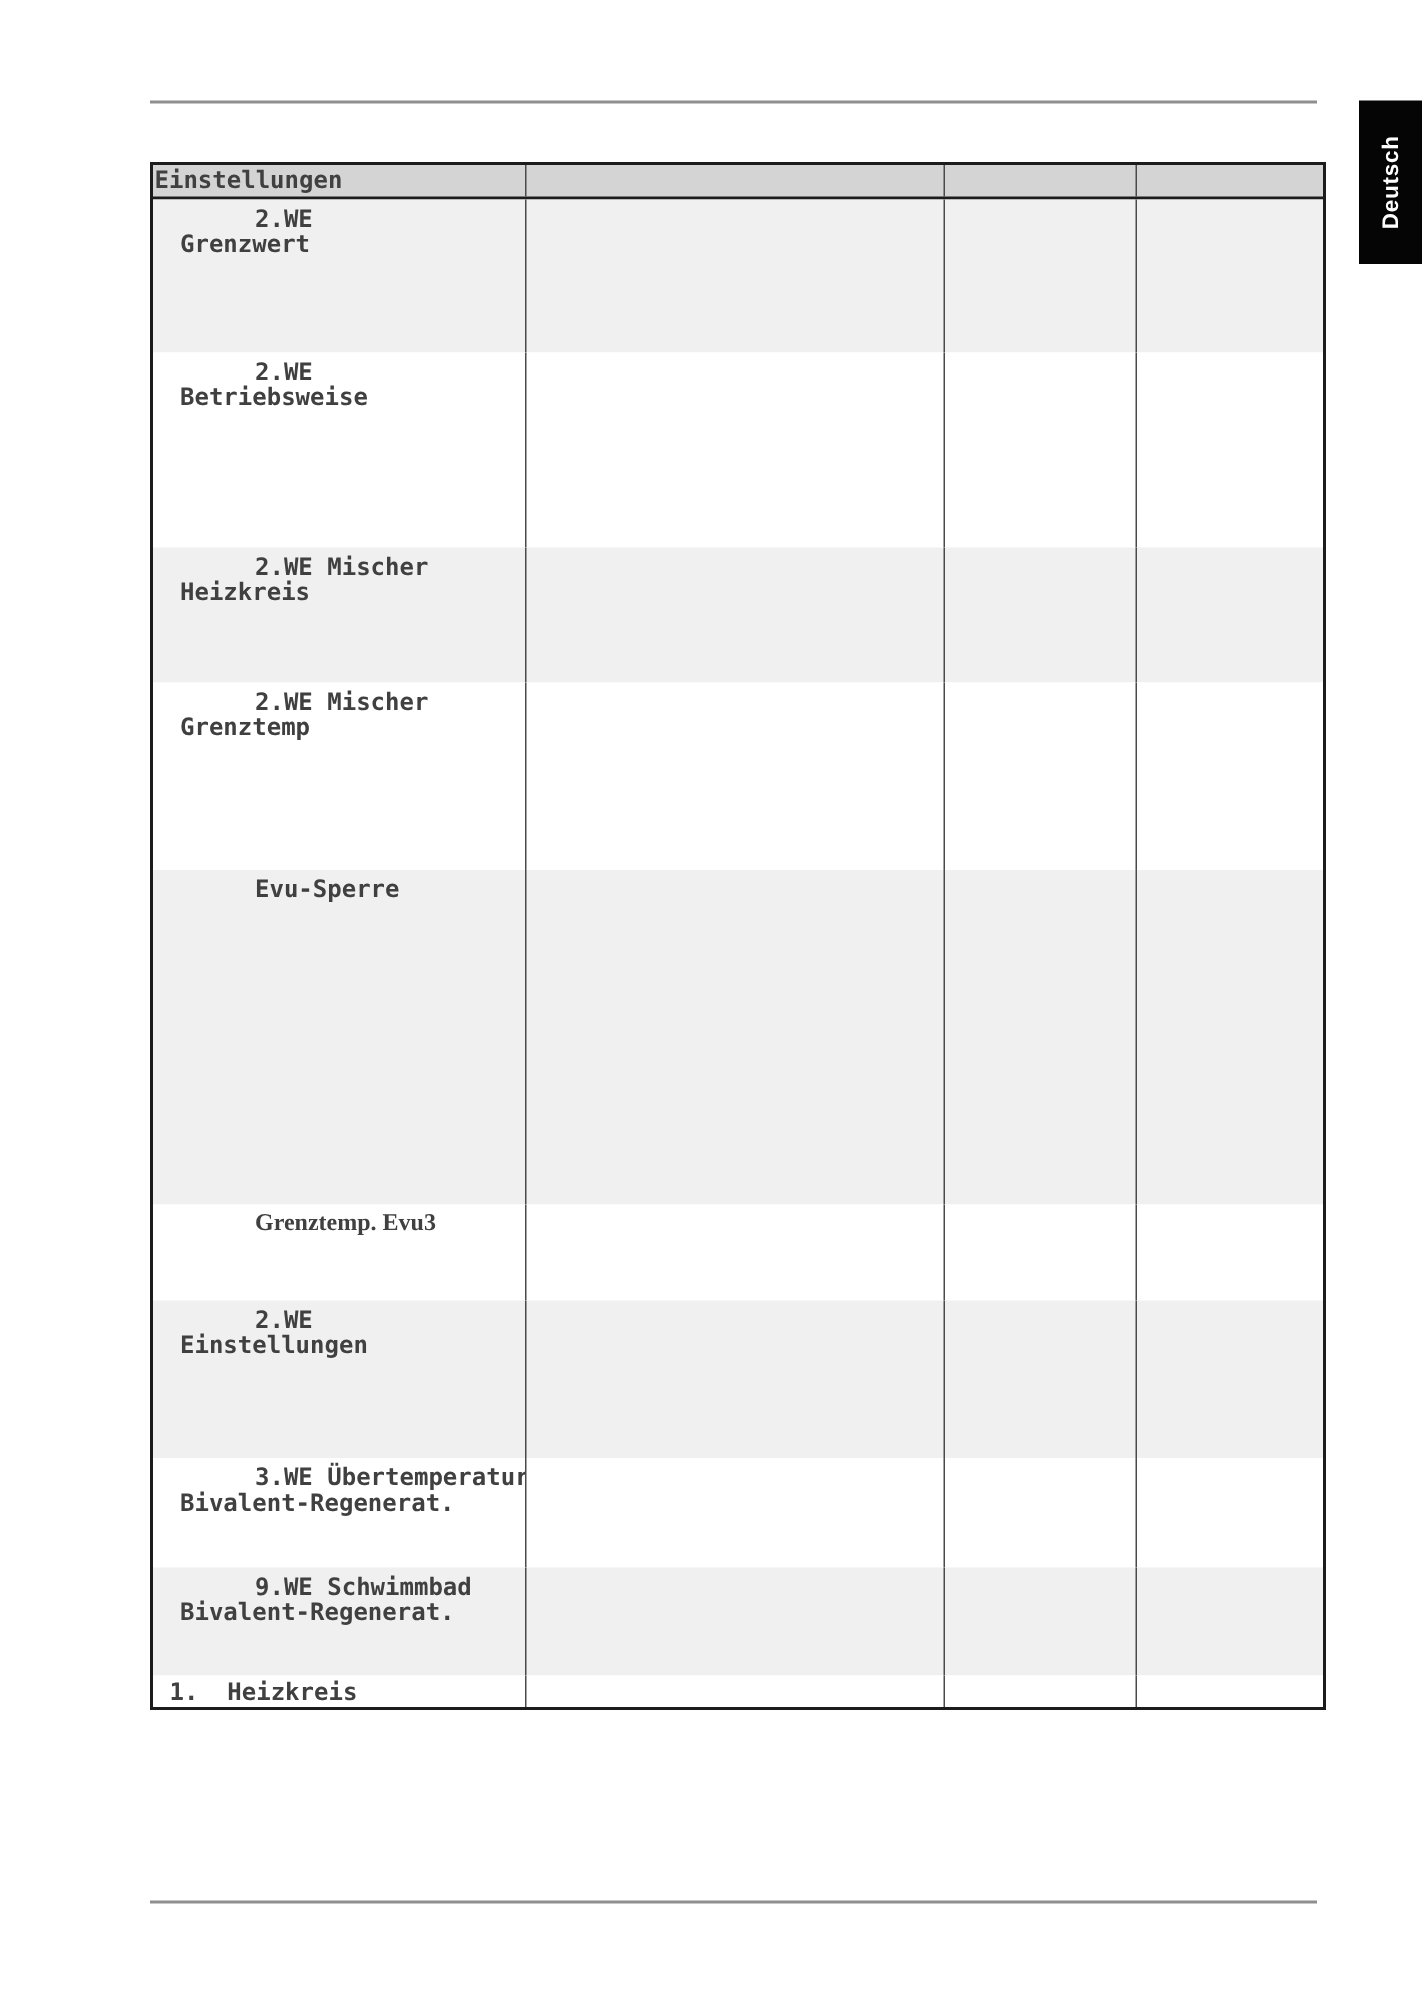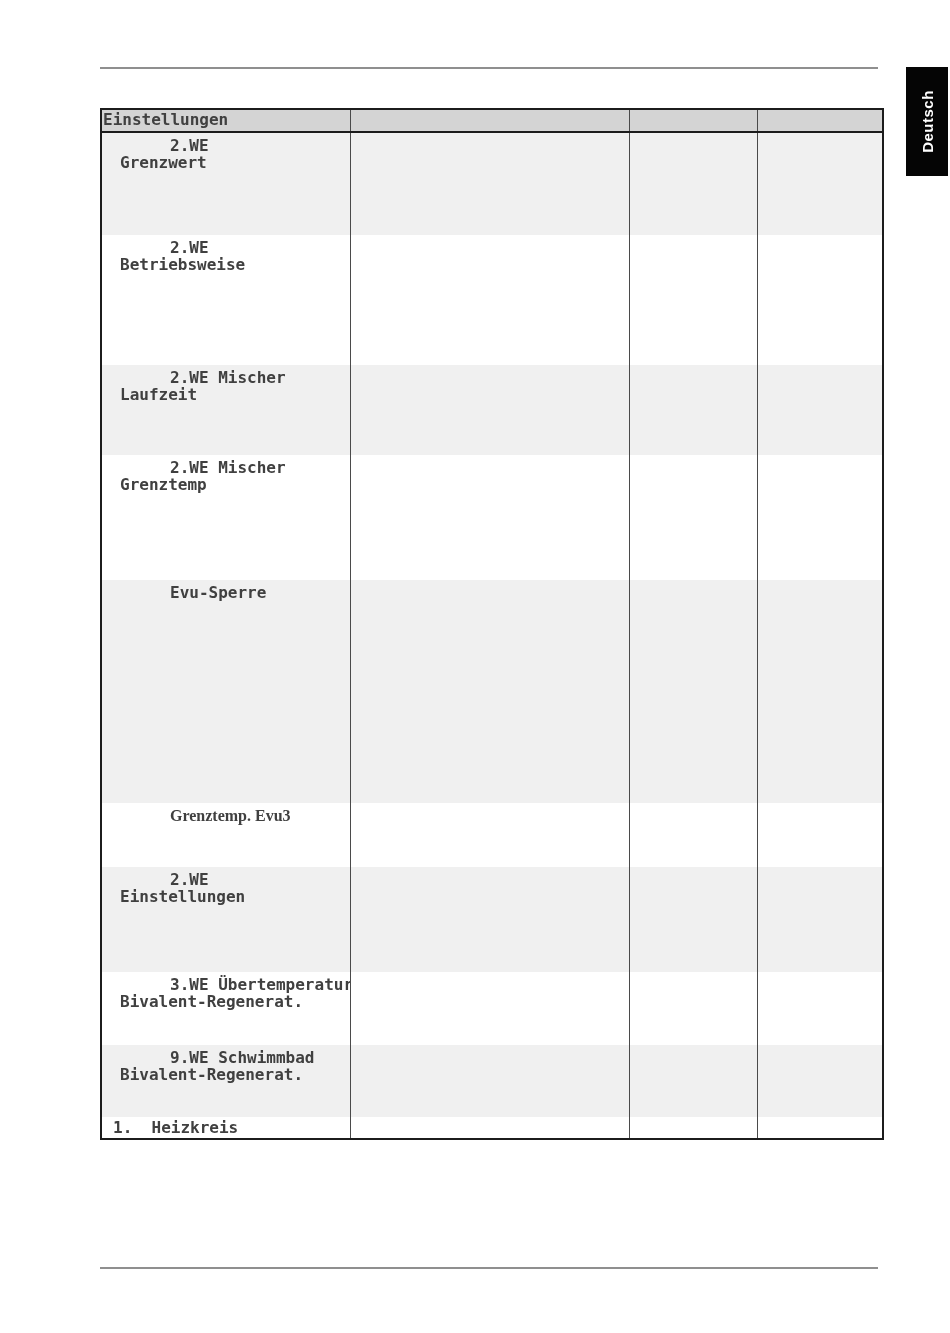--- a/index.html
+++ b/index.html
@@ -124,21 +124,21 @@
       <div class="cell-text l2">Betriebsweise</div>
     </div>
     <div class="td"></div>
     <div class="td"></div>
     <div class="td"></div>
   </div>
 
   <div class="tr shaded r3">
     <div class="td td1">
       <div class="cell-text l1">2.WE Mischer</div>
-      <div class="cell-text l2">Laufzeit</div>
+      <div class="cell-text l2">Heizkreis</div>
     </div>
     <div class="td"></div>
     <div class="td"></div>
     <div class="td"></div>
   </div>
 
   <div class="tr plain r4">
     <div class="td td1">
       <div class="cell-text l1">2.WE Mischer</div>
       <div class="cell-text l2">Grenztemp</div>

